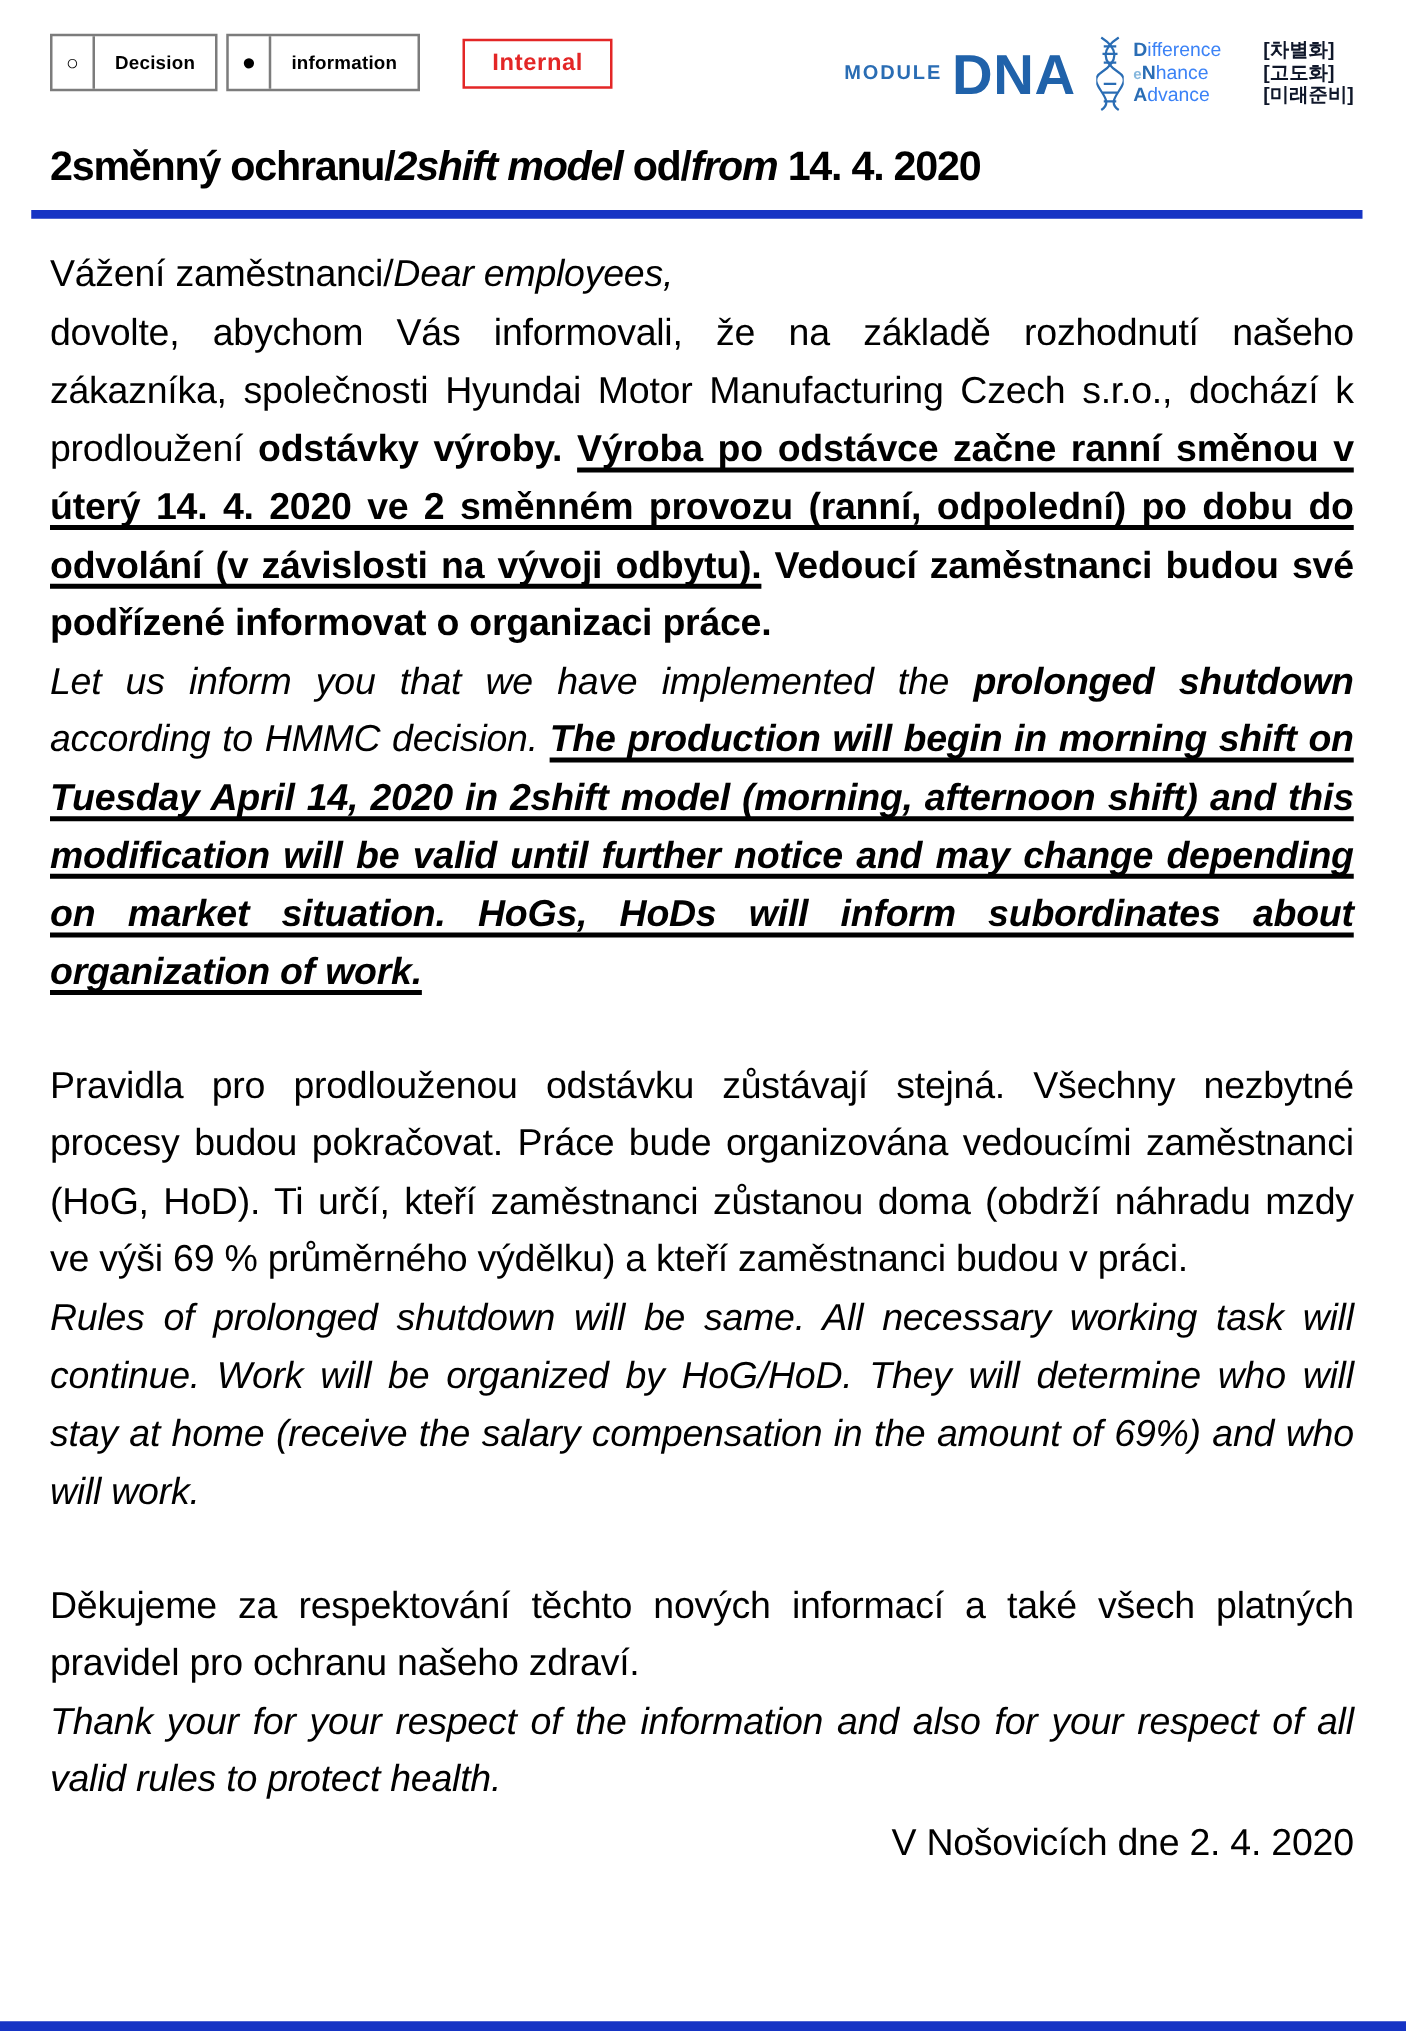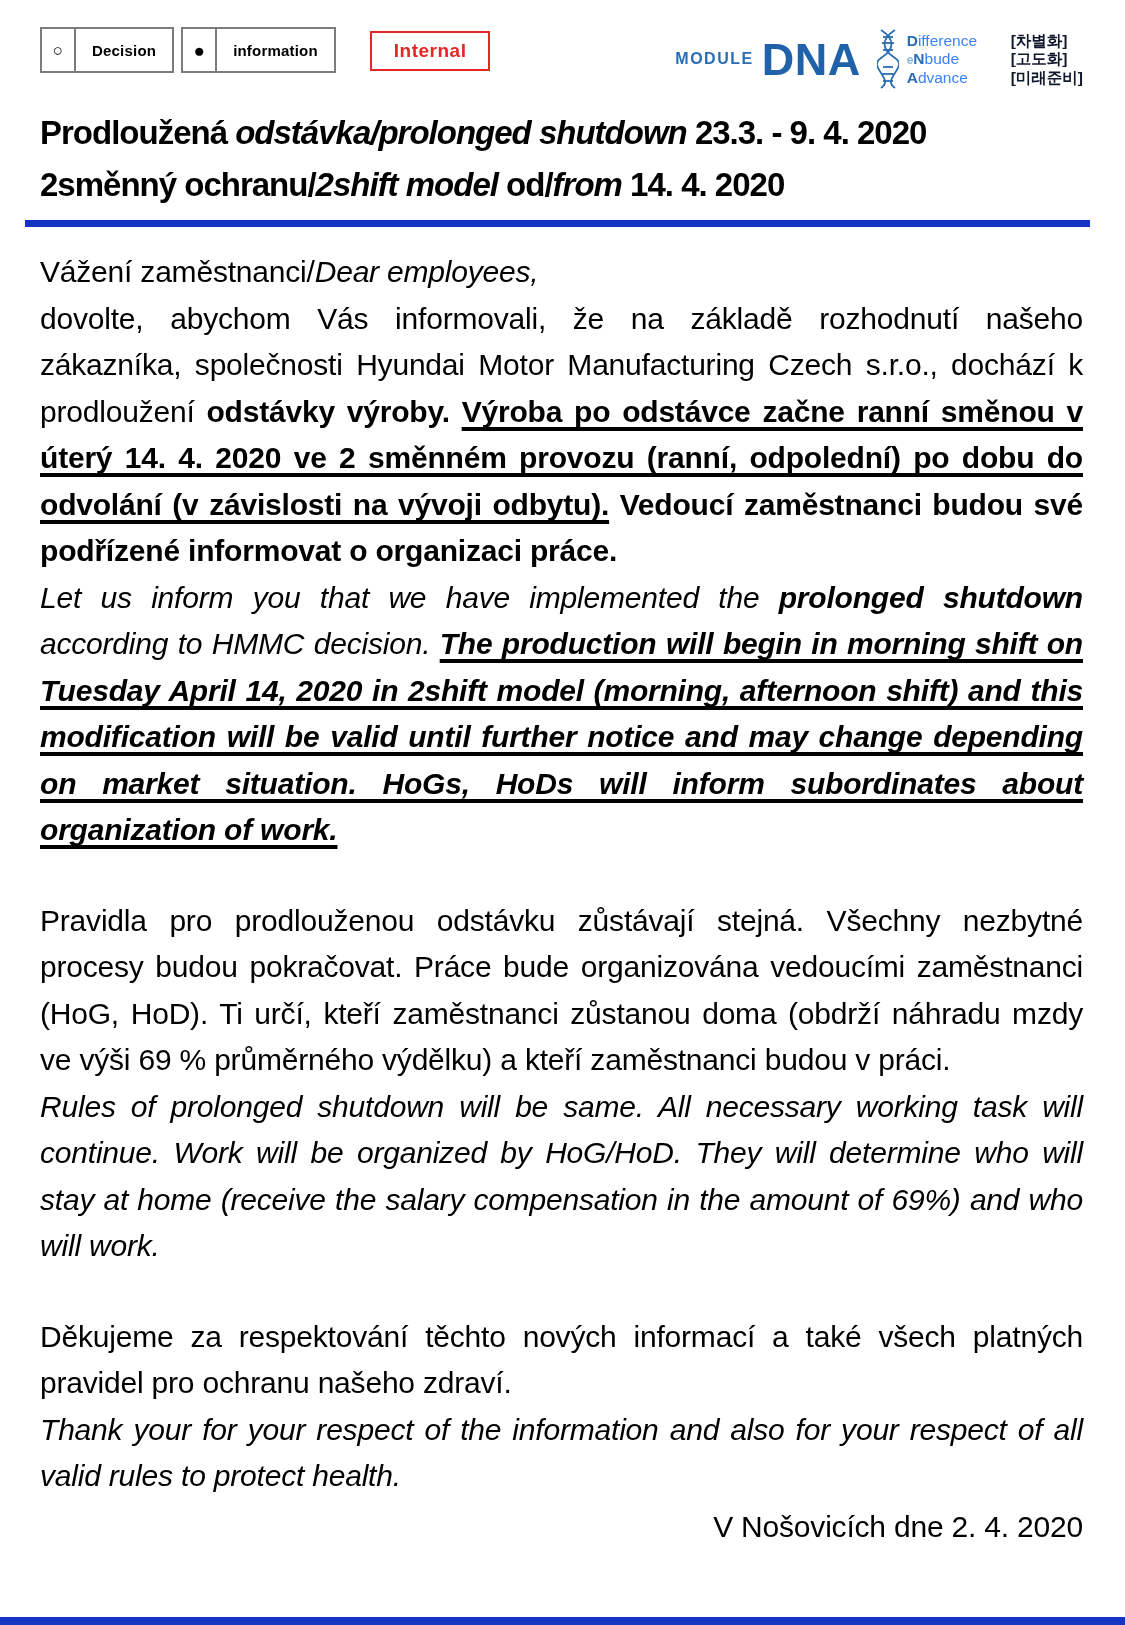--- a/index.html
+++ b/index.html
@@ -118,33 +118,32 @@
           <line x1="5" y1="45" x2="17" y2="45"></line>
           <line x1="6" y1="52" x2="16" y2="52"></line>
         </g>
       </svg>
       <div class="tagline">
         <div class="tl-row">
           <span class="tl-word"><span class="tl-init">D</span><span class="tl-rest">ifference</span></span>
           <span class="tl-kr">[차별화]</span>
         </div>
         <div class="tl-row">
-          <span class="tl-word"><span class="tl-pre">e</span><span class="tl-init">N</span><span class="tl-rest">bude</span></span>
+          <span class="tl-word"><span class="tl-pre">e</span><span class="tl-init">N</span><span class="tl-rest">hance</span></span>
           <span class="tl-kr">[고도화]</span>
         </div>
         <div class="tl-row">
           <span class="tl-word"><span class="tl-init">A</span><span class="tl-rest">dvance</span></span>
           <span class="tl-kr">[미래준비]</span>
         </div>
       </div>
     </div>
   </div>
 
   <h1 class="title">
-    <div><span>Prodloužená </span><span class="i">odstávka/prolonged shutdown</span><span> 23.3. - 9. 4. 2020</span></div>
     <div><span>2směnný ochranu/</span><span class="i">2shift model</span><span> od/</span><span class="i">from</span><span> 14. 4. 2020</span></div>
   </h1>
   <div class="rule"></div>
 
   <div class="body">
     <p><span>Vážení zaměstnanci/</span><span class="i">Dear employees,</span></p>
     <p><span>dovolte, abychom Vás informovali, že na základě rozhodnutí našeho zákazníka, společnosti Hyundai Motor Manufacturing Czech s.r.o., dochází k prodloužení </span><span class="b">odstávky výroby. </span><span class="b u">Výroba po odstávce začne ranní směnou v úterý 14. 4. 2020 ve 2 směnném provozu (ranní, odpolední) po dobu do odvolání (v závislosti na vývoji odbytu).</span><span class="b"> Vedoucí zaměstnanci budou své podřízené informovat o organizaci práce.</span></p>
     <p><span class="i">Let us inform you that we have implemented the </span><span class="b i">prolonged shutdown</span><span class="i"> according to HMMC decision. </span><span class="b i u">The production will begin in morning shift on Tuesday April 14, 2020 in 2shift model (morning, afternoon shift) and this modification will be valid until further notice and may change depending on market situation. HoGs, HoDs will inform subordinates about organization of work.</span></p>
     <p class="gap"><span>Pravidla pro prodlouženou odstávku zůstávají stejná. Všechny nezbytné procesy budou pokračovat. Práce bude organizována vedoucími zaměstnanci (HoG, HoD). Ti určí, kteří zaměstnanci zůstanou doma (obdrží náhradu mzdy ve výši 69 % průměrného výdělku) a kteří zaměstnanci budou v práci.</span></p>
     <p><span class="i">Rules of prolonged shutdown will be same. All necessary working task will continue. Work will be organized by HoG/HoD. They will determine who will stay at home (receive the salary compensation in the amount of 69%) and who will work.</span></p>

